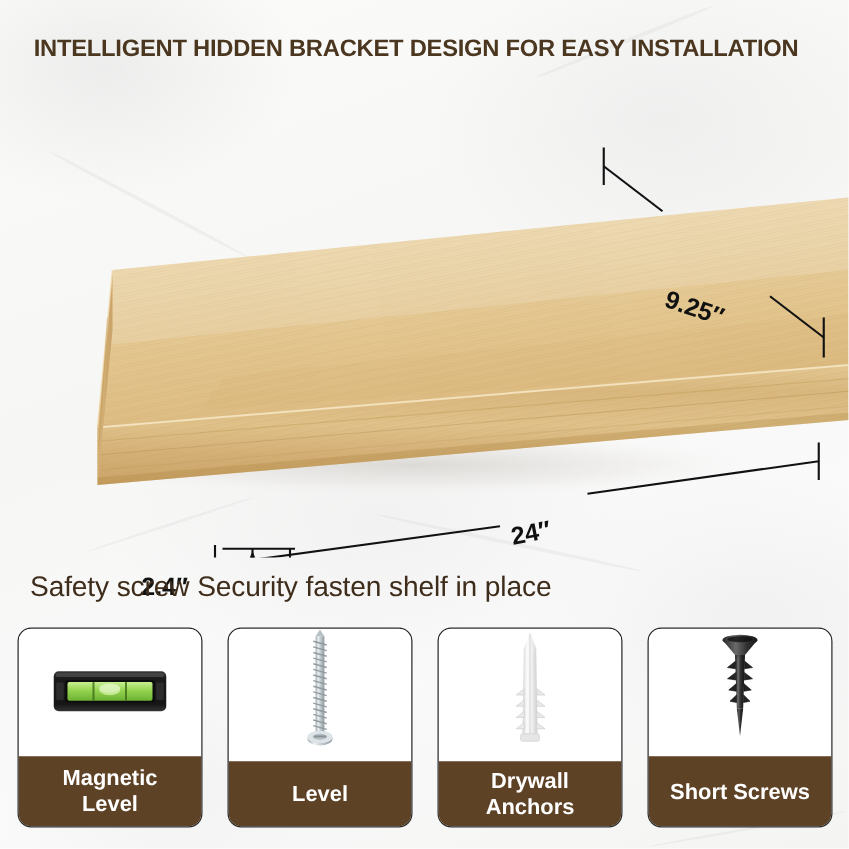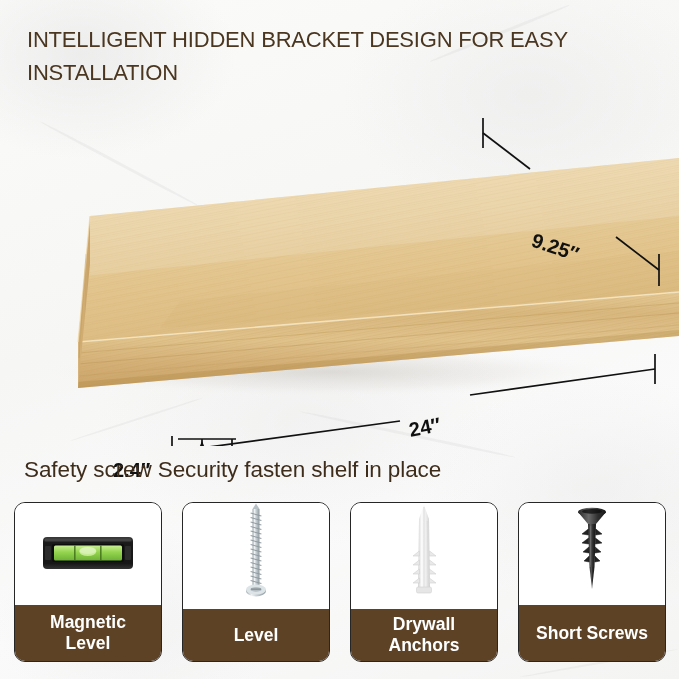--- a/index.html
+++ b/index.html
@@ -38,23 +38,23 @@
     border-radius: 50%;
     pointer-events: none;
   }
 
   
   #headline {
     position: absolute;
     left: 27px;
     top: 23px;
     width: 640px;
-    font-size: 22px;
+    font-size: 19px;
     line-height: 33px;
-    font-weight: normal;
+    font-weight: bold;
     letter-spacing: -0.2px;
     color: #4b3620;
   }
 
   
   #shelf-scene {
     position: absolute;
     left: 0;
     top: 96px;
     width: 679px;

